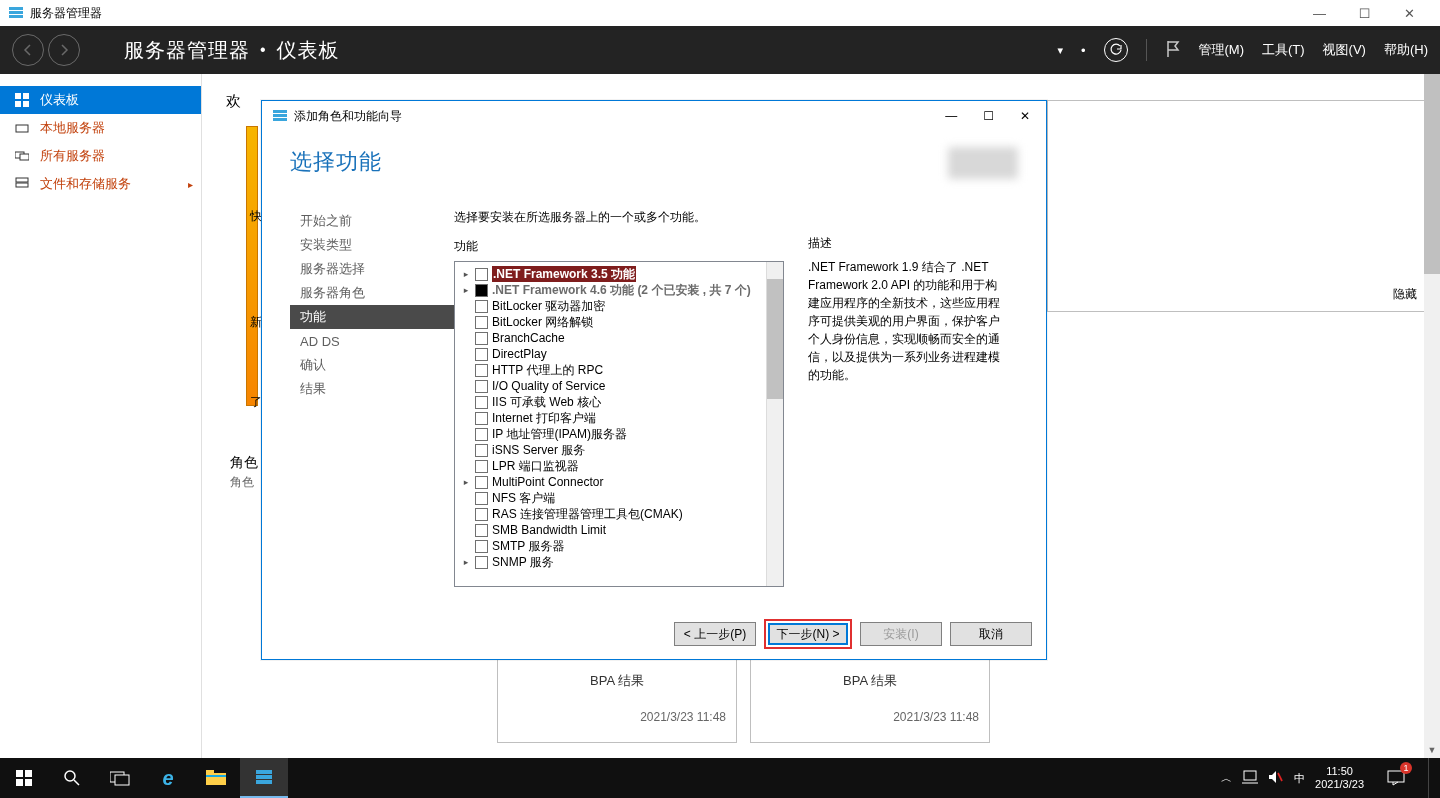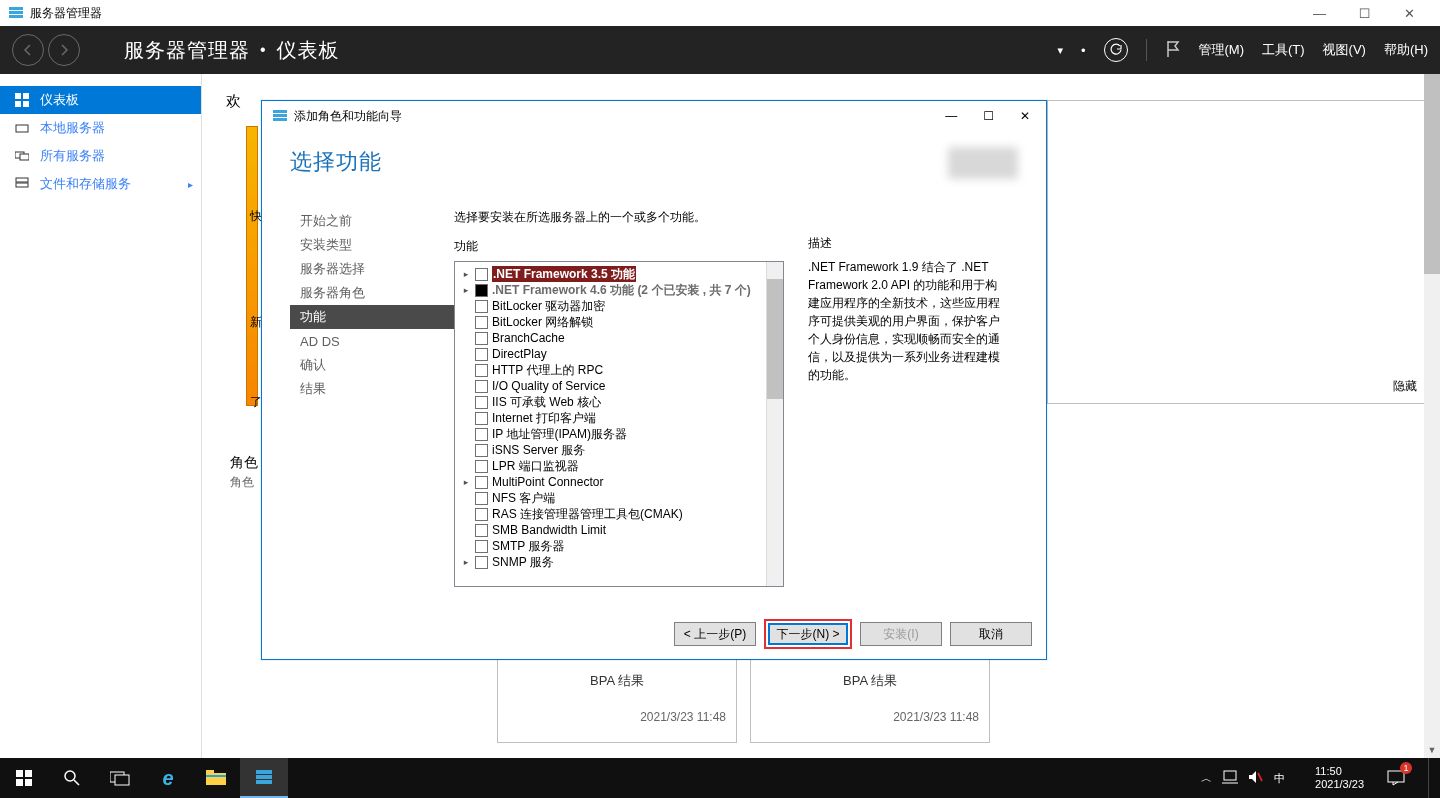--- a/index.html
+++ b/index.html
@@ -17,40 +17,40 @@
 .nav-circle { width: 32px; height: 32px; border: 1.5px solid #696969; border-radius: 50%; display: flex; align-items: center; justify-content: center; margin-right: 4px; color: #696969; }
 .breadcrumb { font-size: 20px; font-weight: 300; letter-spacing: 1px; display: flex; align-items: center; }
 .breadcrumb .sep { margin: 0 10px; font-size: 16px; }
 .header-right { margin-left: auto; display: flex; align-items: center; gap: 18px; font-size: 13px; }
 .header-right .refresh { width: 24px; height: 24px; border: 1.5px solid #fff; border-radius: 50%; display: flex; align-items: center; justify-content: center; }
 .header-right .divider { width: 1px; height: 22px; background: #555; }
 
 
 .main { display: flex; height: calc(100% - 74px - 40px); }
 .sidebar { width: 202px; background: #fff; border-right: 1px solid #e0e0e0; padding-top: 12px; }
-.sidebar-item { height: 28px; display: flex; align-items: center; padding-left: 14px; font-size: 13px; color: #3b82f6; gap: 10px; }
+.sidebar-item { height: 28px; display: flex; align-items: center; padding-left: 14px; font-size: 13px; color: #c2410c; gap: 10px; }
 .sidebar-item.active { background: #0078d7; color: #fff; }
 .sidebar-item .sicon { width: 16px; height: 16px; display: flex; align-items: center; justify-content: center; }
 .sidebar-item .arrow { margin-left: auto; margin-right: 8px; font-size: 10px; }
 
 
 .content { flex: 1; position: relative; padding: 18px 24px; background: #fff; color: #666; font-size: 14px; }
 .content .welcome { font-size: 15px; color: #000; }
 .orange-bar { position: absolute; left: 246px; top: 126px; width: 12px; height: 280px; background: linear-gradient(#f7b500, #f78500); border: 1px solid #c97600; }
 .orange-label { position: absolute; font-size: 12px; color: #000; padding: 1px 2px; }
 .section-title { position: absolute; left: 230px; top: 454px; font-size: 14px; color: #000; }
 .section-sub { position: absolute; left: 230px; top: 474px; font-size: 12px; color: #666; }
 
 .tile { position: absolute; width: 240px; height: 240px; border: 1px solid #bfbfbf; background: #fff; }
 .tile1 { left: 497px; top: 503px; }
 .tile2 { left: 750px; top: 503px; }
 .tile .bpa { text-align: center; font-size: 13px; margin-top: 168px; color: #333; }
 .tile .time { position: absolute; right: 10px; bottom: 18px; font-size: 12px; color: #666; }
 
-.side-panel { position: absolute; left: 1047px; right: 14px; top: 100px; height: 304px; border: 1px solid #bfbfbf; background: #fff; }
+.side-panel { position: absolute; left: 1047px; right: 14px; top: 100px; height: 212px; border: 1px solid #bfbfbf; background: #fff; }
 .side-panel .hide-btn { position: absolute; right: 8px; bottom: 8px; font-size: 12px; color: #000; }
 .scroll-track { position: absolute; right: 0; top: 74px; bottom: 40px; width: 16px; background: #f0f0f0; }
 .scroll-thumb { width: 100%; height: 200px; background: #c0c0c0; }
 .scroll-arrow { position: absolute; right: 0; width: 16px; height: 16px; background: #f0f0f0; font-size: 9px; text-align: center; line-height: 16px; color: #666; }
 
 
 .dialog { position: absolute; left: 261px; top: 100px; width: 786px; height: 560px; background: #fff; border: 1px solid #0078d7; box-shadow: 0 0 0 1px rgba(0,0,0,0.05); z-index: 50; }
 .dlg-title { height: 30px; display: flex; align-items: center; padding: 0 10px; font-size: 12px; gap: 6px; }
 .dlg-controls { margin-left: auto; display: flex; gap: 26px; font-size: 12px; color: #000; padding-right: 6px; }
 .dlg-head { padding: 16px 28px 0; display: flex; }
@@ -84,21 +84,21 @@
 .dlg-btn { min-width: 82px; height: 24px; border: 1px solid #808080; background: #e1e1e1; font-size: 12px; cursor: pointer; }
 .dlg-btn:disabled { color: #9a9a9a; }
 .dlg-btn.next-wrap { border: 2px solid #e03030; padding: 2px; background: transparent; min-width: auto; height: auto; }
 .dlg-btn.next-inner { border: 2px solid #0078d7; background: #e1e1e1; min-width: 80px; height: 22px; font-size: 12px; }
 
 
 .taskbar { position: absolute; bottom: 0; left: 0; right: 0; height: 40px; background: #101010; display: flex; align-items: center; color: #fff; }
 .taskbar .tbtn { width: 48px; height: 40px; display: flex; align-items: center; justify-content: center; font-size: 16px; }
 .taskbar .tbtn.active { background: #333; border-bottom: 2px solid #76b9ed; }
 .taskbar .tray { margin-left: auto; display: flex; align-items: center; gap: 10px; padding-right: 6px; font-size: 11px; }
-.taskbar .clock { line-height: 1.2; margin-left: 20px; }
+.taskbar .clock { text-align: center; line-height: 1.2; }
 .taskbar .showdesk { width: 6px; height: 40px; border-left: 1px solid #444; }
 .notif-badge { position: relative; }
 .notif-badge::after { content: "1"; position: absolute; top: 4px; right: 6px; background: #d9342a; color: #fff; font-size: 9px; border-radius: 50%; width: 12px; height: 12px; display: flex; align-items: center; justify-content: center; }
 </style>
 </head>
 <body>
 
 <div class="win-title">
   <svg class="icon" viewBox="0 0 16 16">
       <rect x="1" y="2" width="14" height="3" fill="#3aa6dd"></rect>

